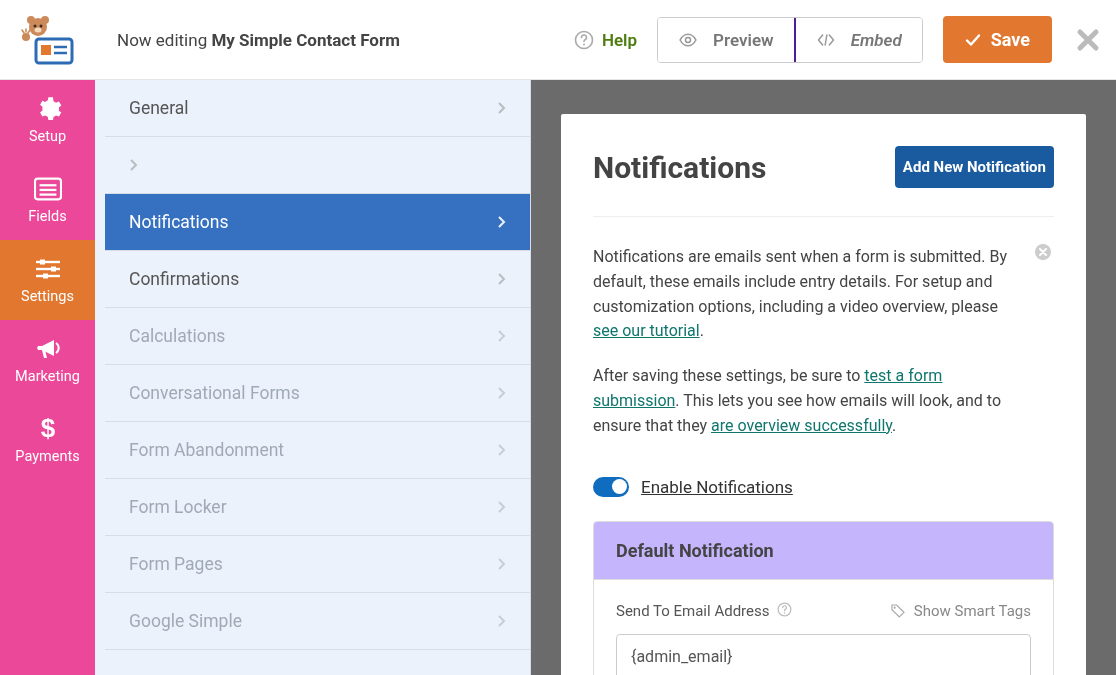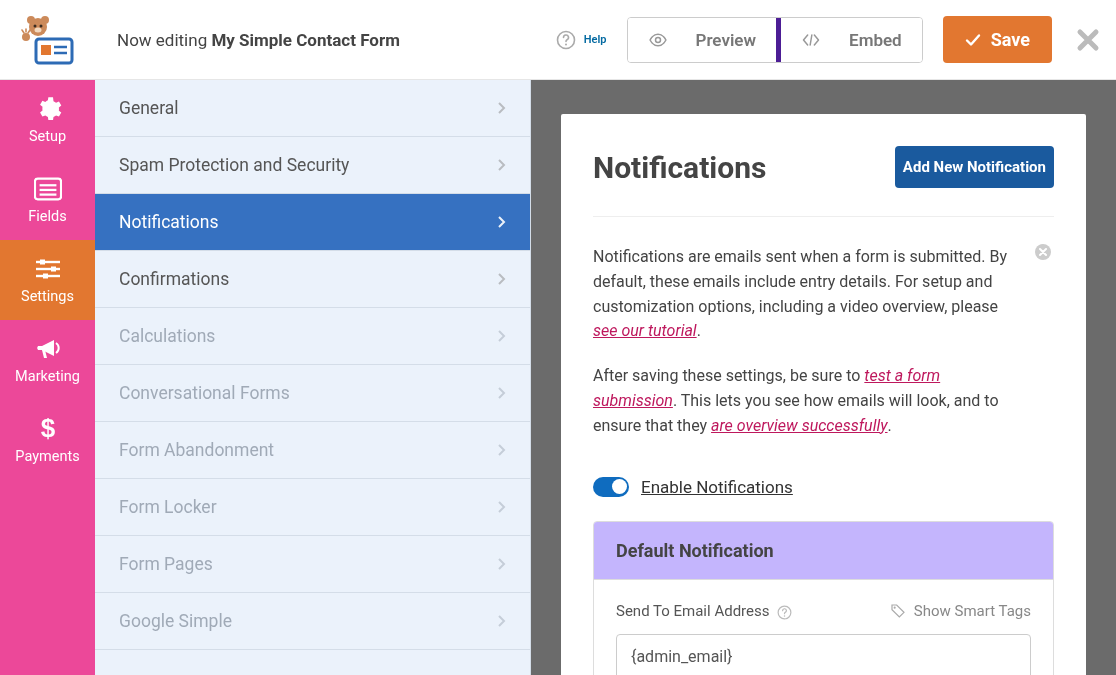--- a/index.html
+++ b/index.html
@@ -31,46 +31,46 @@
   .logo-svg { width: 60px; height: 50px; }
 
   .title-area { flex: 1; padding-left: 22px; font-size: 17px; color: #444; }
   .title-strong { font-weight: 700; }
 
   .toolbar { display: flex; align-items: center; gap: 0; }
   .help-btn {
     display: flex;
     align-items: center;
     gap: 8px;
-    color: #0369a1;
-    font-size: 11px;
+    color: #4d7c0f;
+    font-size: 17px;
     font-weight: 600;
     padding: 0 20px;
     cursor: pointer;
   }
   .btn-group {
     display: flex;
     border: 1px solid #ccc;
     border-radius: 4px;
     overflow: hidden;
     margin-right: 20px;
   }
   .btn-outline {
     display: flex;
     align-items: center;
-    gap: 28px;
+    gap: 15px;
     padding: 12px 20px;
     color: #777;
     font-size: 17px;
     font-weight: 600;
     background: #fff;
     cursor: pointer;
     text-align: right;
   }
-  .btn-outline + .btn-outline { border-left: 5px solid #4c1d95; }
+  .btn-outline + .btn-outline { border-left: 2px solid #4c1d95; font-style: italic; }
 
   .btn-save {
     display: flex;
     align-items: center;
     gap: 10px;
     background: #e27730;
     color: #fff;
     font-size: 18px;
     font-weight: 700;
     padding: 13px 22px;
@@ -108,20 +108,21 @@
   .rail-item.active { background: #e27730; }
   .rail-label { font-size: 14.5px; }
   .rail-icon { width: 28px; height: 26px; display: flex; align-items: center; justify-content: center; }
 
   
   .subnav {
     width: 436px;
     background: #ebf2fb;
     border-right: 1px solid #d4dde8;
     overflow-y: auto;
+    padding-left: 10px;
   }
   .subnav-item {
     height: 57px;
     display: flex;
     align-items: center;
     justify-content: space-between;
     padding: 0 24px;
     font-size: 17.5px;
     color: #555;
     border-bottom: 1px solid #d4dde8;
@@ -167,21 +168,21 @@
   }
 
   .intro {
     position: relative;
     padding: 28px 40px 0 0;
     font-size: 16px;
     line-height: 1.55;
     color: #444;
   }
   .intro p + p { margin-top: 20px; }
-  .intro a { color: #be185d; text-decoration: underline; font-style: italic; }
+  .intro a { color: #0f766e; text-decoration: underline; }
   .dismiss {
     position: absolute;
     right: 0;
     top: 26px;
     width: 20px;
     height: 20px;
     color: #ccc;
     cursor: pointer;
   }
 
@@ -227,21 +228,21 @@
   }
   .notif-card-body { padding: 22px; }
   .field-row {
     display: flex;
     justify-content: space-between;
     align-items: center;
     margin-bottom: 14px;
     font-size: 15px;
     color: #555;
   }
-  .field-label { display: flex; align-items: flex-end; gap: 8px; }
+  .field-label { display: flex; align-items: flex-start; gap: 8px; }
   .field-help-icon { color: #bbb; }
   .smart-tags {
     display: flex;
     align-items: center;
     gap: 8px;
     color: #888;
     cursor: pointer;
   }
   .input {
     width: 100%;
@@ -382,21 +383,20 @@
     </div>
 
     <div class="subnav">
       <div class="subnav-item">
         <span>General</span>
         <svg class="subnav-chevron" width="9" height="14" viewBox="0 0 9 14">
             <path d="M2 2 L7 7 L2 12" fill="none" stroke="#888" stroke-width="2"></path>
           </svg>
       </div>
       <div class="subnav-item">
-        <span>Spam Protection and Security</span>
         <svg class="subnav-chevron" width="9" height="14" viewBox="0 0 9 14">
             <path d="M2 2 L7 7 L2 12" fill="none" stroke="#888" stroke-width="2"></path>
           </svg>
       </div>
       <div class="subnav-item active">
         <span>Notifications</span>
         <svg class="subnav-chevron" width="9" height="14" viewBox="0 0 9 14">
             <path d="M2 2 L7 7 L2 12" fill="none" stroke="#fff" stroke-width="2"></path>
           </svg>
       </div>

